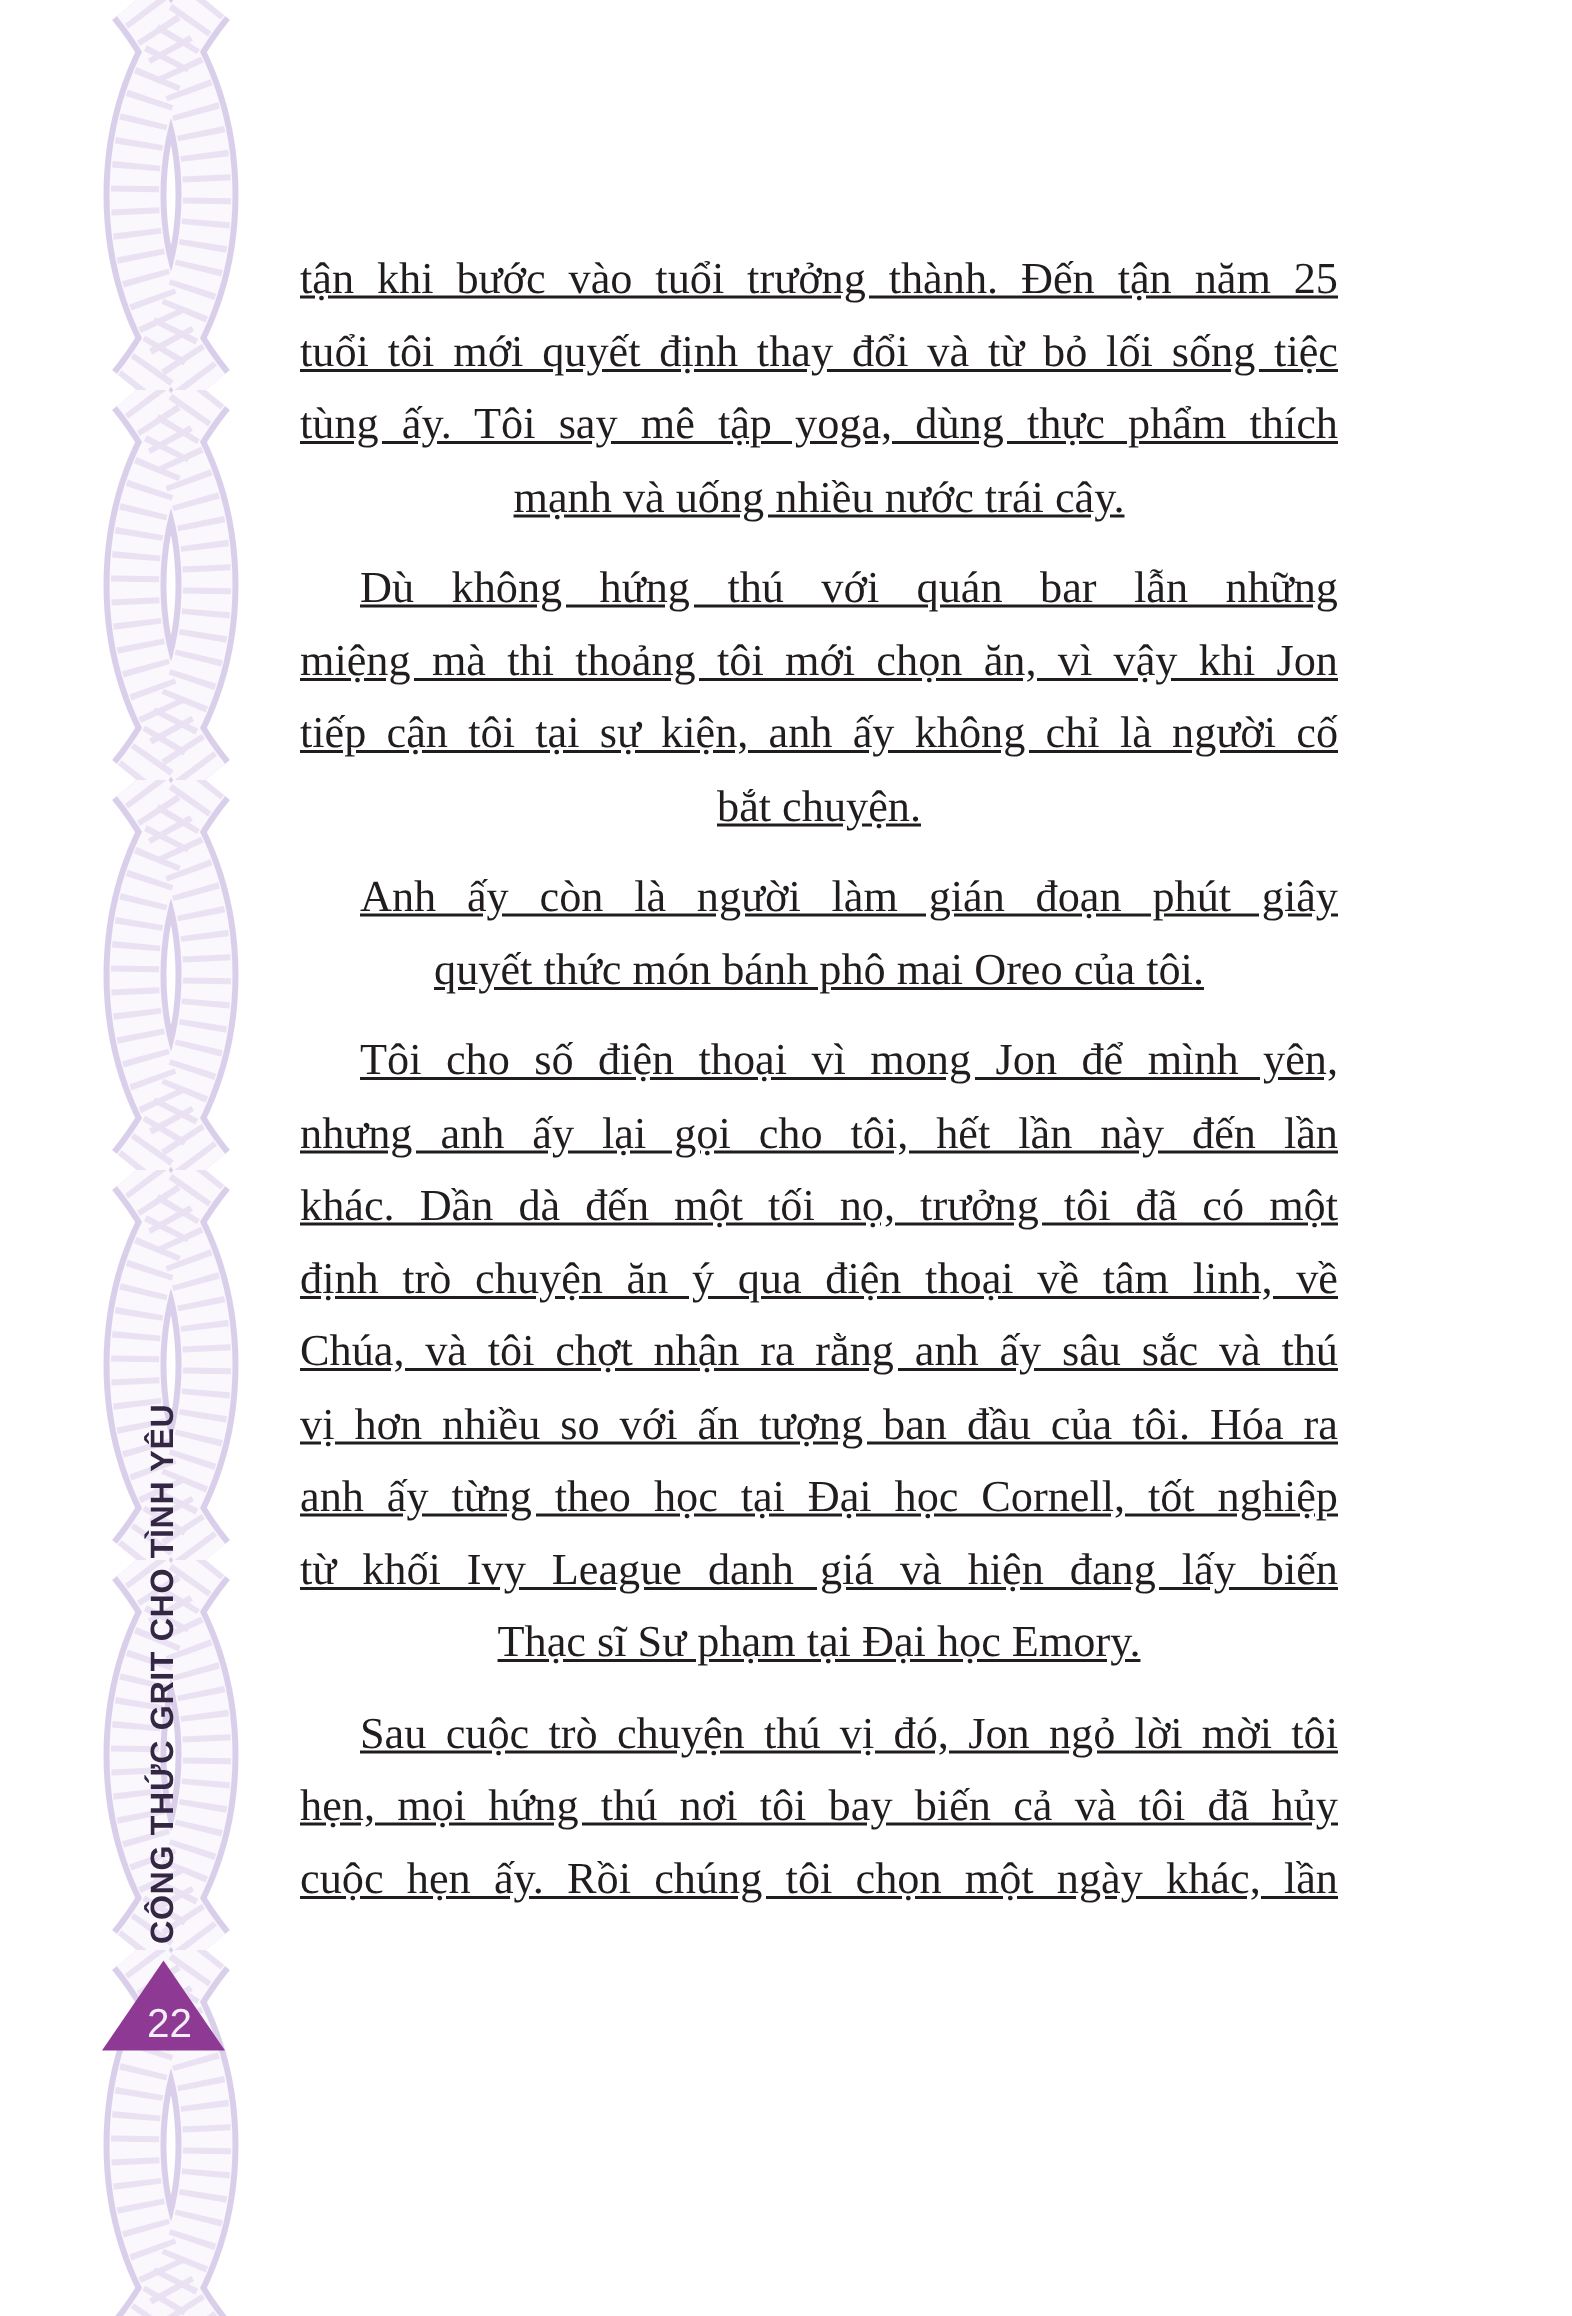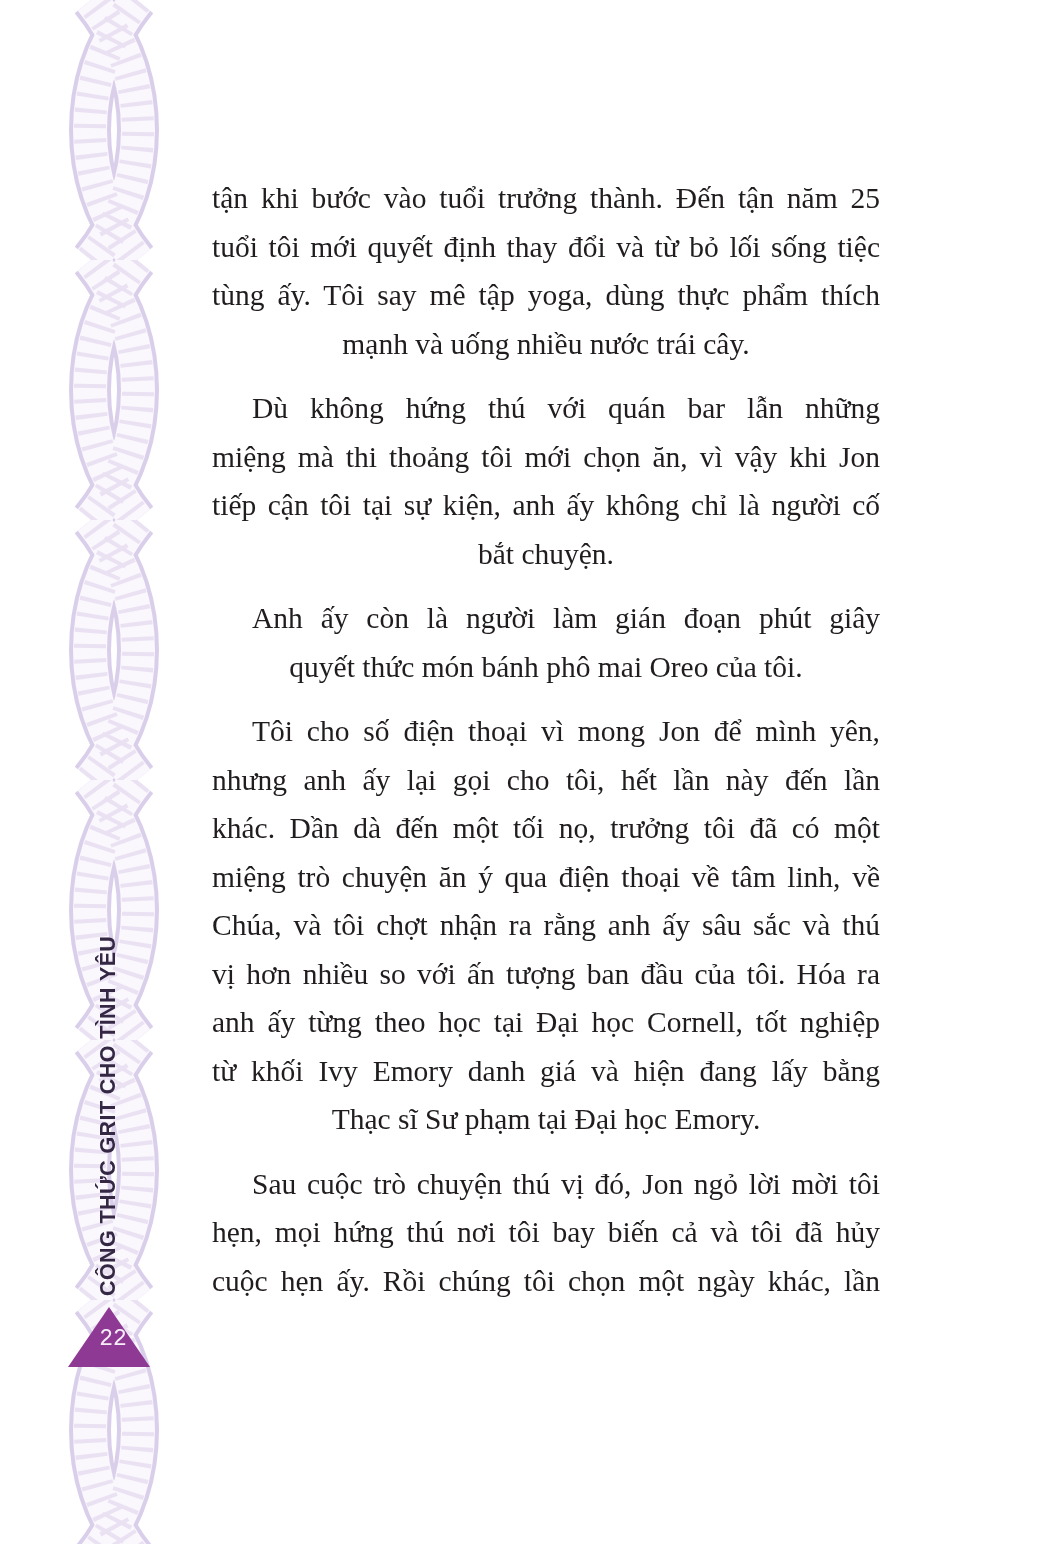--- a/index.html
+++ b/index.html
@@ -52,38 +52,38 @@
   .pagenum {
     position: absolute;
     left: 68px;
     top: 1307px;
     width: 82px;
     height: 60px;
     display: flex;
     align-items: flex-end;
     justify-content: center;
     transform: translateX(4px);
-    padding-bottom: 15px;
+    padding-bottom: 2px;
     box-sizing: border-box;
-    font-family: Liberation Mono, monospace;
-    font-size: 23px;
+    font-family: Liberation Sans, sans-serif;
+    font-size: 27px;
     color: #f5edf8;
   }
 
   
   .textcol {
     position: absolute;
     left: 196px;
     top: 158px;
     width: 700px;
     font-size: 29.5px;
     line-height: 48.5px;
     color: var(--body-text, #211d1e);
   }
-  .para { margin: 16px; }
+  .para { margin: 4px; text-decoration: underline; }
   .para + .para { margin-top: 12px; }
   .ln {
     display: block;
     white-space: nowrap;
   }
   .ln.j {
     text-align: justify;
     text-align-last: justify;
   }
   .ln.e { text-align: center; }
@@ -134,25 +134,25 @@
 
     <p class="para">
       <span class="ln j ind">Anh ấy còn là người làm gián đoạn phút giây</span>
       <span class="ln e">quyết thức món bánh phô mai Oreo của tôi.</span>
     </p>
 
     <p class="para">
       <span class="ln j ind">Tôi cho số điện thoại vì mong Jon để mình yên,</span>
       <span class="ln j">nhưng anh ấy lại gọi cho tôi, hết lần này đến lần</span>
       <span class="ln j">khác. Dần dà đến một tối nọ, trưởng tôi đã có một</span>
-      <span class="ln j">miệng trò chuyện ăn ý qua điện thoại về tâm linh, về</span>
+      <span class="ln j">định trò chuyện ăn ý qua điện thoại về tâm linh, về</span>
       <span class="ln j">Chúa, và tôi chợt nhận ra rằng anh ấy sâu sắc và thú</span>
       <span class="ln j">vị hơn nhiều so với ấn tượng ban đầu của tôi. Hóa ra</span>
       <span class="ln j">anh ấy từng theo học tại Đại học Cornell, tốt nghiệp</span>
-      <span class="ln j">từ khối Ivy Emory danh giá và hiện đang lấy bằng</span>
+      <span class="ln j">từ khối Ivy League danh giá và hiện đang lấy biến</span>
       <span class="ln e">Thạc sĩ Sư phạm tại Đại học Emory.</span>
     </p>
 
     <p class="para">
       <span class="ln j ind">Sau cuộc trò chuyện thú vị đó, Jon ngỏ lời mời tôi</span>
       <span class="ln j">hẹn, mọi hứng thú nơi tôi bay biến cả và tôi đã hủy</span>
       <span class="ln j">cuộc hẹn ấy. Rồi chúng tôi chọn một ngày khác, lần</span>
     </p>
 
   </main>

